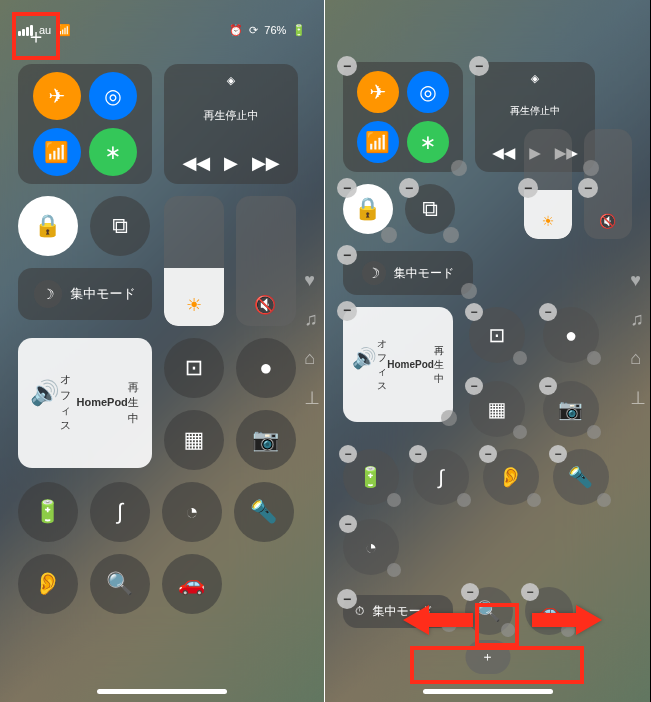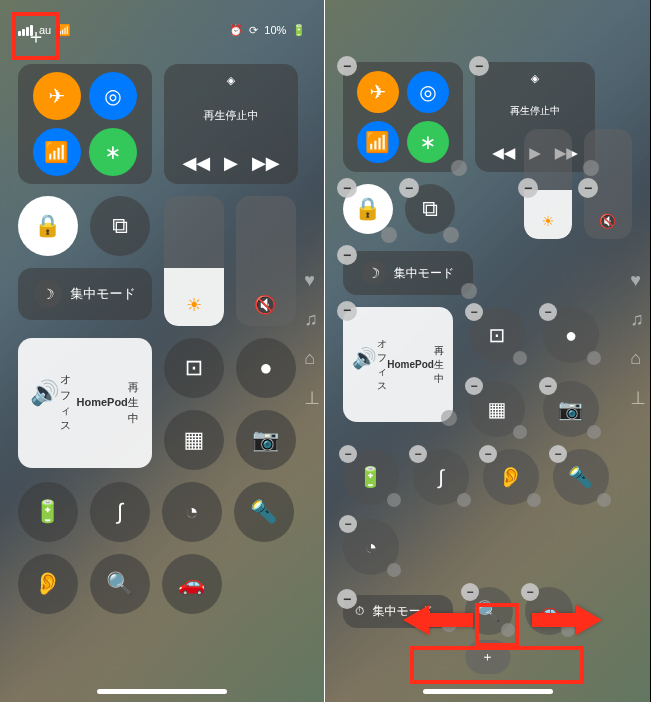--- a/index.html
+++ b/index.html
@@ -57,21 +57,21 @@
             <div class="bar"></div>
             <div class="bar"></div>
             <div class="bar"></div>
           </div>
         <span>au</span>
         <span>📶</span>
       </div>
       <div class="sr">
         <span>⏰</span>
         <span>⟳</span>
-        <span>10%</span>
+        <span>76%</span>
         <span>🔋</span>
       </div>
     </div>
 
     <div class="row">
       <div class="tile dark" style="width:134px;height:120px">
         <div class="conn">
           <div class="cb orange">✈</div>
           <div class="cb blue">◎</div>
           <div class="cb blue">📶</div>

